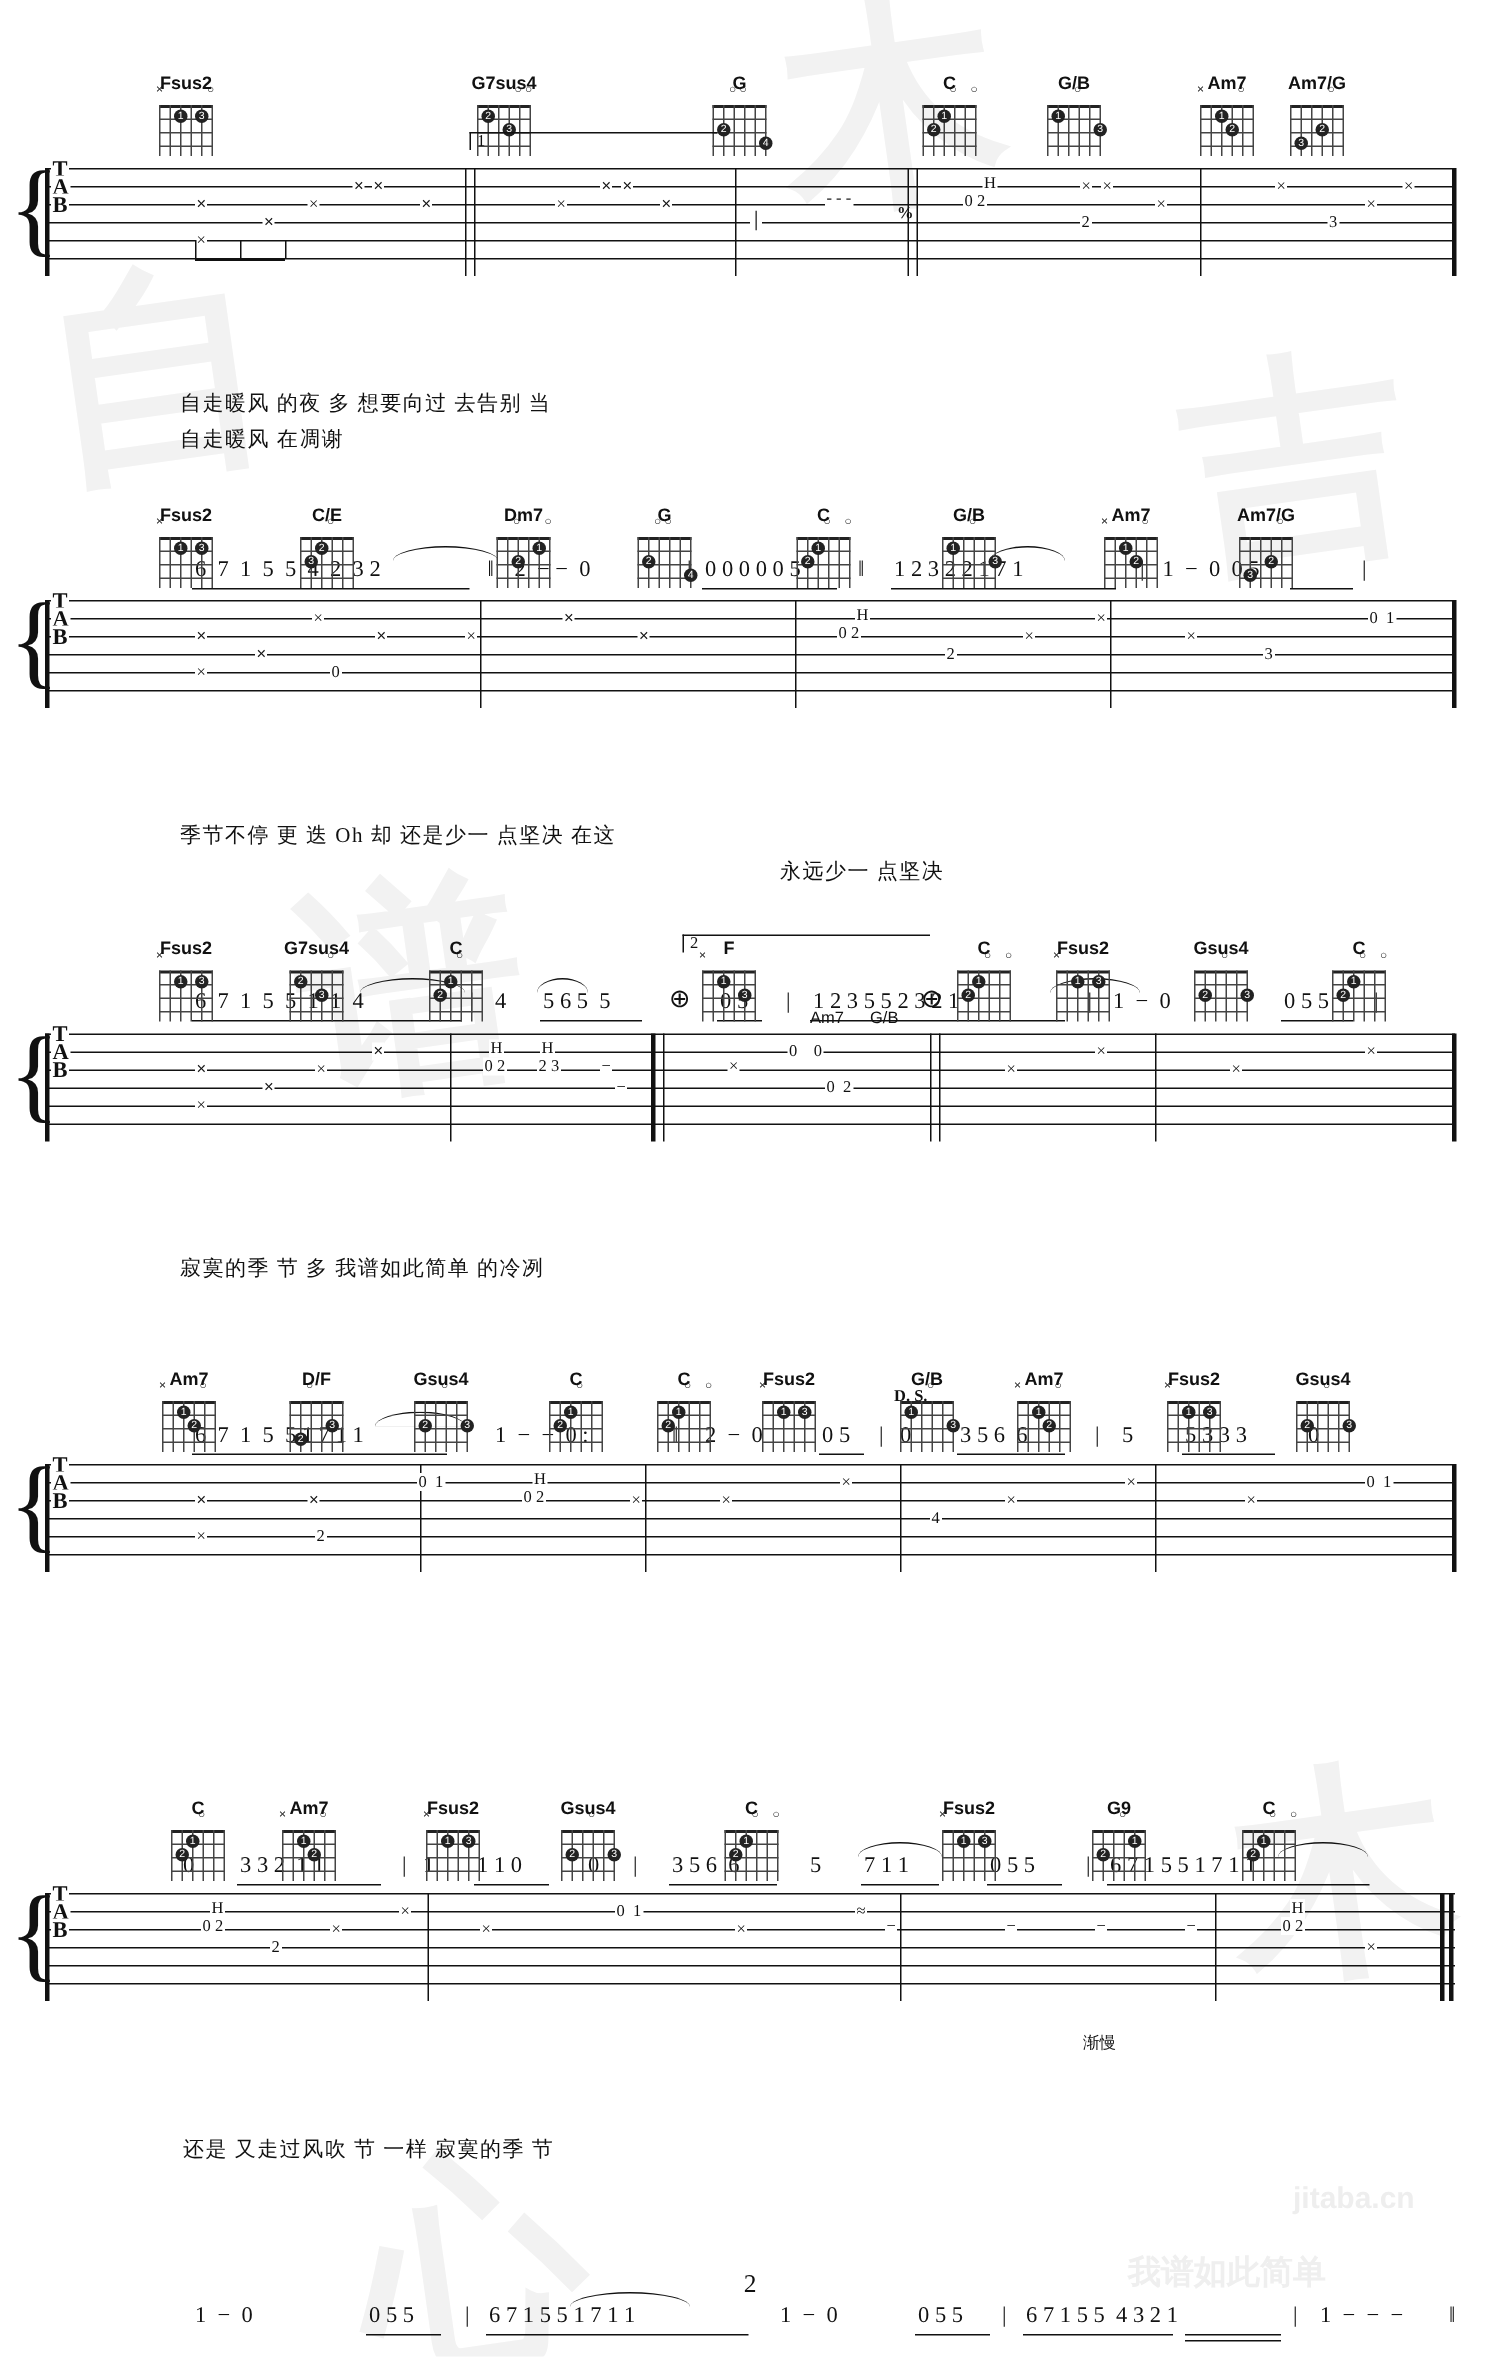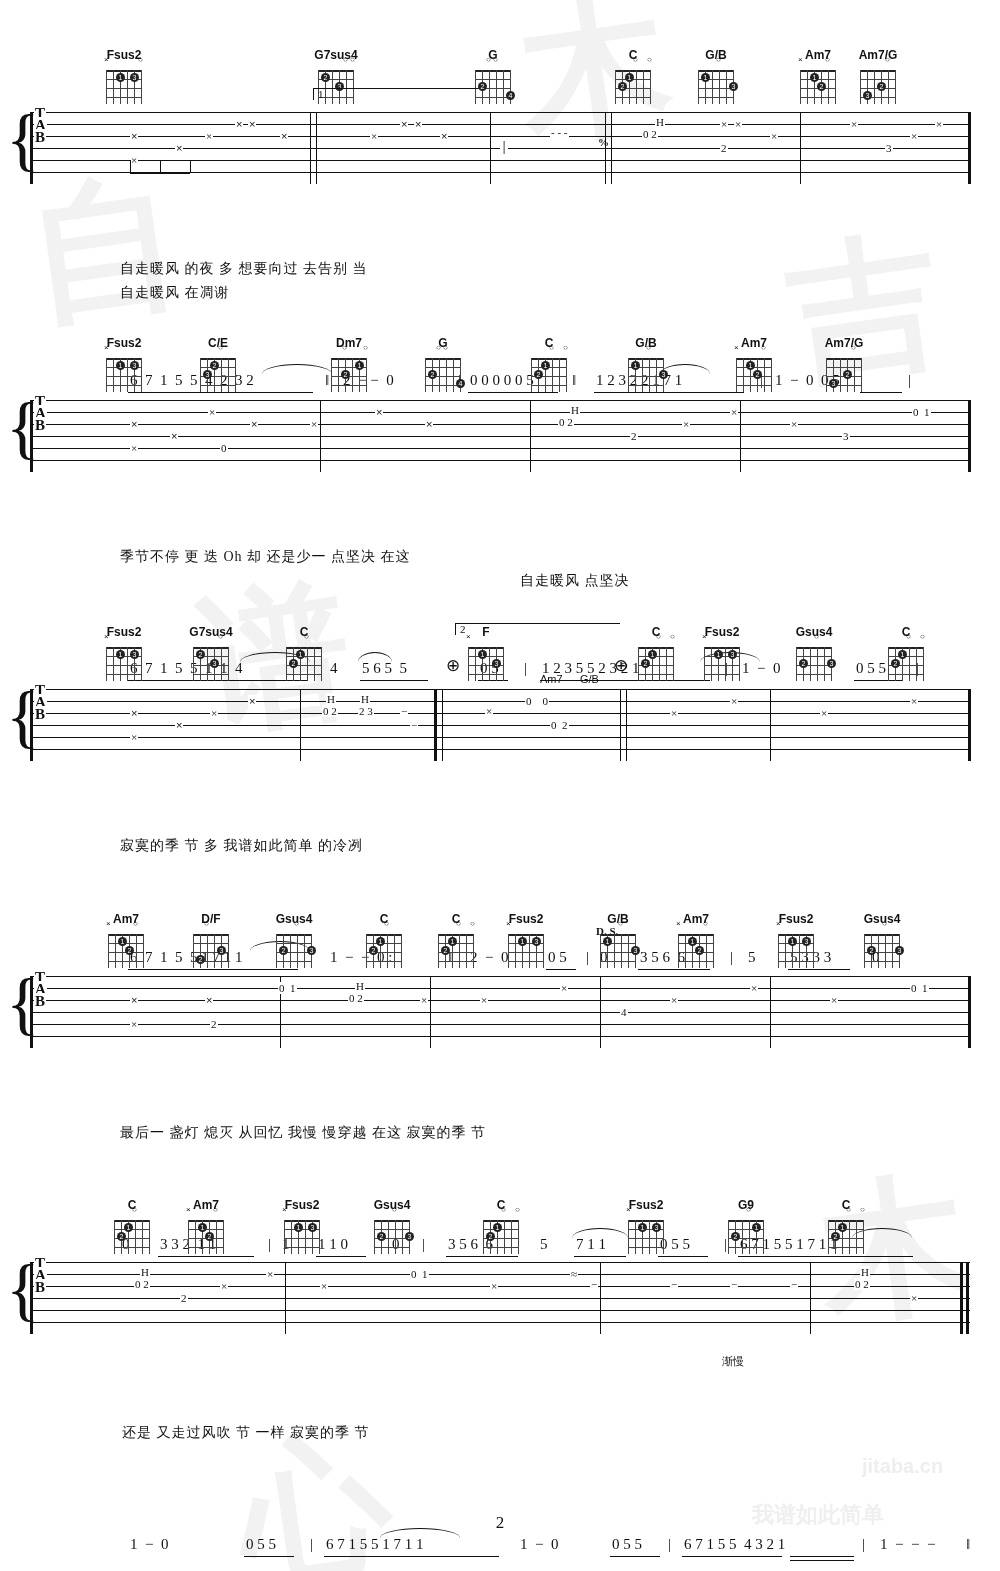--- a/index.html
+++ b/index.html
@@ -491,21 +491,21 @@
       <div class="nt" style="left:542px;">1&nbsp;2&nbsp;3&nbsp;5&nbsp;5&nbsp;2&nbsp;3&nbsp;2&nbsp;1</div>
       <div class="underline" style="left:540px;top:20px;width:170px;"></div>
       <div class="slur" style="left:700px;top:-8px;width:60px;"></div>
       <div class="nt" style="left:725px;">|</div>
       <div class="nt" style="left:742px;">1&nbsp; −&nbsp; 0</div>
       <div class="nt" style="left:856px;">0&nbsp;5&nbsp;5</div>
       <div class="underline" style="left:854px;top:20px;width:48px;"></div>
       <div class="nt" style="left:916px;">|</div>
     </div>
     <div class="lyr" style="top:212px;left:120px;">季节不停 更 迭     Oh        却 还是少一 点坚决              在这</div>
-    <div class="lyr" style="top:236px;left:520px;">自走暖风  点坚决</div>
+    <div class="lyr" style="top:236px;left:520px;">永远少一  点坚决</div>
   </div>
 
   <div class="system" id="sys3" style="top:625px;">
     <div class="chords">
       <div class="chord" style="left:94px;width:60px;">
         <div class="cname">Fsus2</div>
         <div class="grid">
             <div class="nut"></div>
           <div class="vl" style="left:6px"></div>
             <div class="vl" style="left:13px"></div>
@@ -962,21 +962,20 @@
       <div class="nt" style="left:576px;">7&nbsp;1&nbsp;1</div>
       <div class="underline" style="left:574px;top:20px;width:52px;"></div>
       <div class="slur" style="left:572px;top:-8px;width:56px;"></div>
       <div class="nt" style="left:660px;">0&nbsp;5&nbsp;5</div>
       <div class="underline" style="left:658px;top:20px;width:50px;"></div>
       <div class="nt" style="left:724px;">|</div>
       <div class="nt" style="left:740px;">6&nbsp;7&nbsp;1&nbsp;5&nbsp;5&nbsp;1&nbsp;7&nbsp;1&nbsp;1</div>
       <div class="underline" style="left:738px;top:20px;width:175px;"></div>
       <div class="slur" style="left:852px;top:-8px;width:60px;"></div>
     </div>
-    <div class="lyr" style="top:212px;left:120px;">最后一 盏灯   熄灭      从回忆 我慢 慢穿越   在这 寂寞的季    节</div>
   </div>
 
   <div class="system" id="sys5" style="top:1198px;">
     <div class="chords">
       <div class="chord" style="left:102px;width:60px;">
         <div class="cname">C</div>
         <div class="grid">
             <div class="nut"></div>
           <div class="vl" style="left:6px"></div>
             <div class="vl" style="left:13px"></div>

